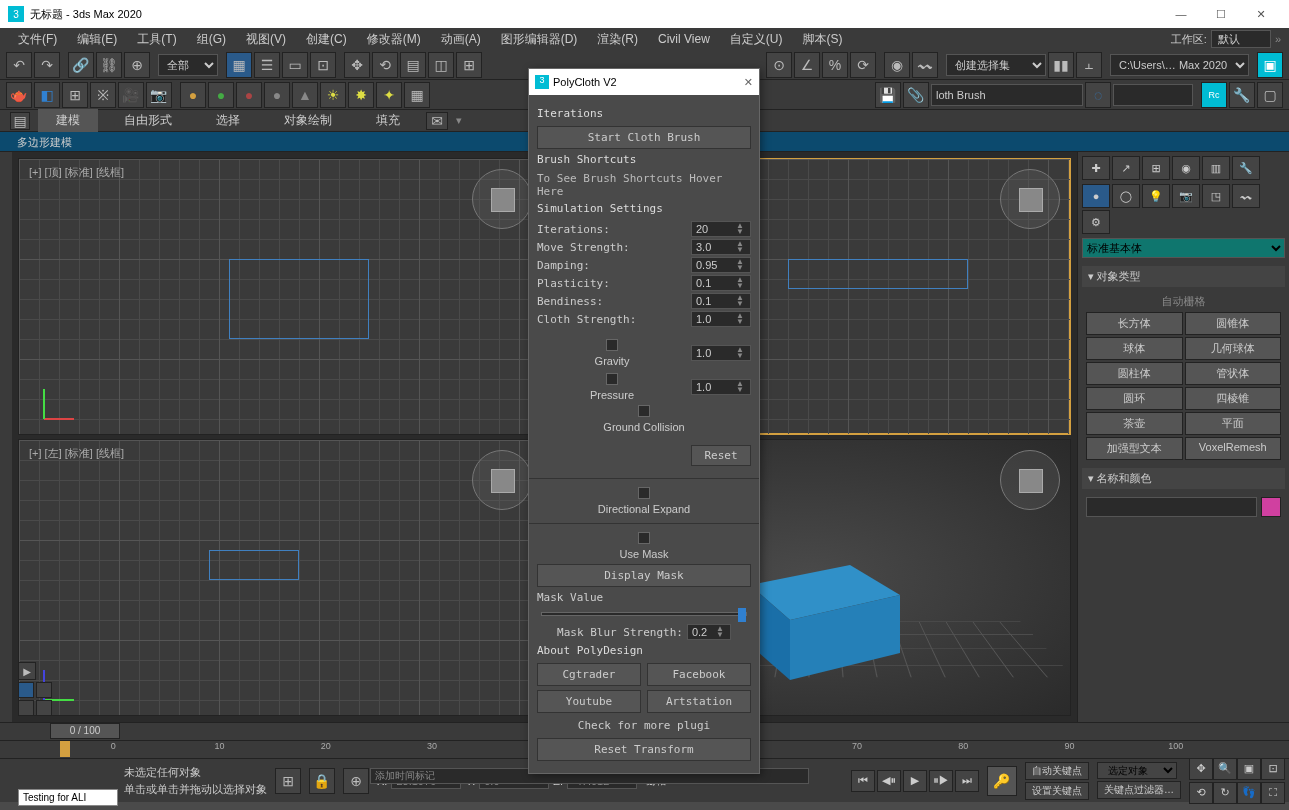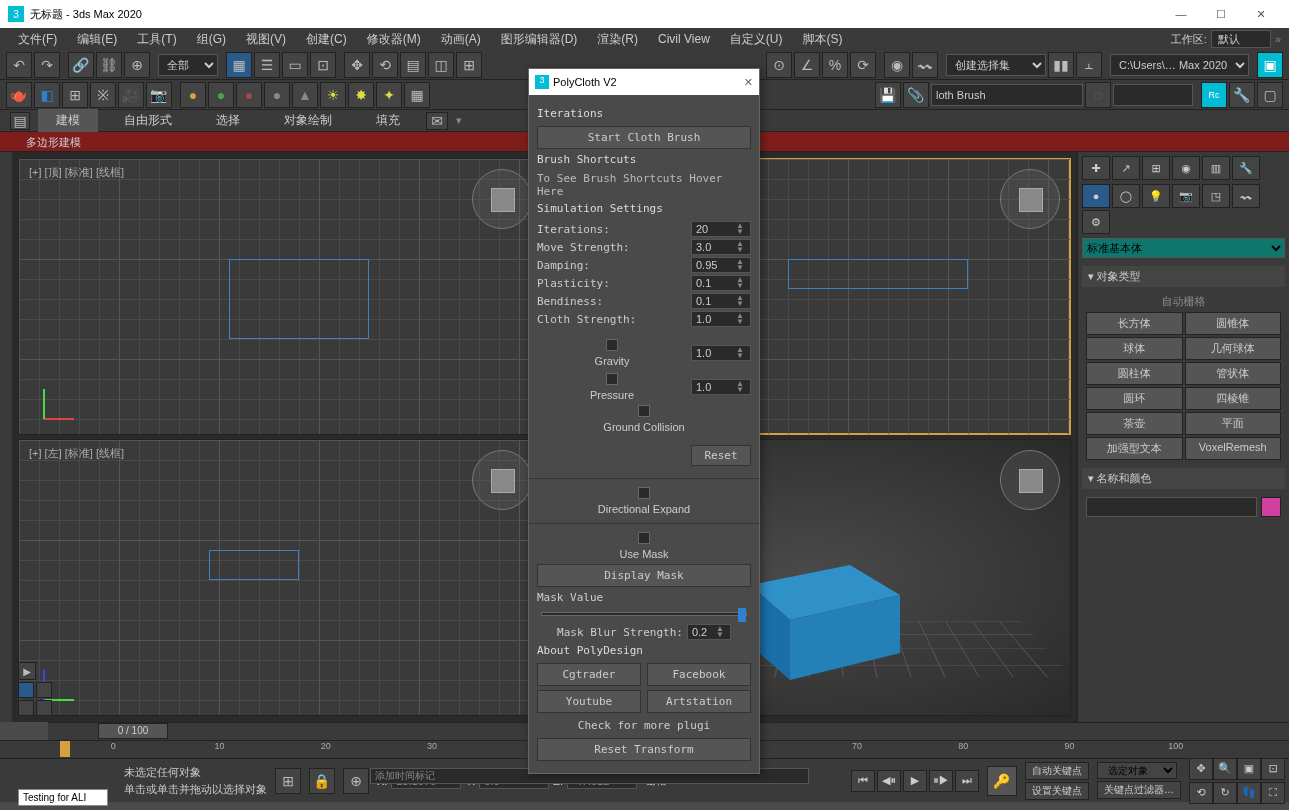--- a/index.html
+++ b/index.html
@@ -21,21 +21,21 @@
 .toolbar { height: 30px; background: #3a3a3a; display: flex; align-items: center; padding: 0 6px; gap: 2px; border-bottom: 1px solid #222; }
 .tbtn { width: 26px; height: 26px; background: #444; border: 1px solid #222; display: flex; align-items: center; justify-content: center; cursor: pointer; font-size: 14px; color: #bbb; }
 .tbtn.active { background: #2a5a8a; }
 .tsep { width: 4px; }
 .tdrop { background: #2a2a2a; border: 1px solid #555; color: #ccc; height: 22px; padding: 0 4px; min-width: 60px; }
 
 
 .ribbon-tabs { height: 22px; background: #3a3a3a; display: flex; align-items: center; padding: 0 10px; gap: 8px; border-bottom: 1px solid #222; }
 .rtab { padding: 3px 18px; cursor: pointer; font-size: 12px; }
 .rtab.active { background: #555; }
-.subribbon { height: 20px; background: #7f1d1d; padding: 0 26px; font-size: 11px; line-height: 20px; border-bottom: 1px solid #222; }
+.subribbon { height: 20px; background: #0c4a6e; padding: 0 17px; font-size: 11px; line-height: 20px; border-bottom: 1px solid #222; }
 
 
 .main { display: flex; height: 570px; }
 .viewports { flex: 1; background: #2a2a2a; padding: 6px; display: grid; grid-template-columns: 1fr 1fr; grid-template-rows: 1fr 1fr; gap: 4px; position: relative; }
 .viewport { background: #3a3a3a; border: 1px solid #222; position: relative; overflow: hidden; }
 .viewport.active { border: 1px solid #d4a040; box-shadow: inset 0 0 0 1px #d4a040; }
 .vp-label { position: absolute; top: 6px; left: 10px; color: #aaa; font-size: 11px; }
 .vp-grid { position: absolute; inset: 0; background-image: 
   linear-gradient(#4a4a4a 1px, transparent 1px),
   linear-gradient(90deg, #4a4a4a 1px, transparent 1px);
@@ -82,39 +82,39 @@
 .spinner span { flex: 1; }
 .spinner .arrows { width: 10px; font-size: 8px; line-height: 6px; color: #888; }
 .dlg-check { display: flex; align-items: center; gap: 4px; margin: 2px 0; flex-direction: column; }
 .dlg-check .box { width: 12px; height: 12px; background: #2a2a2a; border: 1px solid #666; }
 .slider-track { height: 4px; background: #2a2a2a; border: 1px solid #666; margin: 8px 4px; position: relative; }
 .slider-thumb { position: absolute; right: 0; top: -5px; width: 8px; height: 14px; background: #3080d0; }
 .dlg-btn-row { display: flex; gap: 6px; justify-content: center; margin: 4px 0; }
 .dlg-btn-row .dlg-btn { flex: 1; margin: 0; }
 
 
-.timeline { height: 18px; background: #3a3a3a; display: flex; align-items: center; border-top: 1px solid #222; margin-left: 48px; }
+.timeline { height: 18px; background: #3a3a3a; display: flex; align-items: center; border-top: 1px solid #222; }
 .time-slider { flex: 1; position: relative; height: 18px; }
 .time-handle { position: absolute; left: 50px; width: 70px; height: 16px; background: #555; border: 1px solid #222; text-align: center; font-size: 10px; line-height: 14px; }
 .time-ruler { height: 18px; background: #3a3a3a; position: relative; border-top: 1px solid #222; }
 .tick-row { display:flex; padding: 0 60px; }
 .tick { flex:1; font-size:9px; color:#aaa; text-align:center; }
 
 
 .statusbar { height: 44px; background: #3a3a3a; display: flex; align-items: center; padding: 0 6px; gap: 8px; border-top: 1px solid #222; }
 .status-left { display:flex; flex-direction:column; gap:2px; }
 .status-text { font-size: 11px; color: #ccc; }
 .coord-group { display: flex; gap: 4px; align-items: center; }
 .coord-input { background: #2a2a2a; border: 1px solid #555; padding: 1px 4px; width: 70px; color: #888; font-size: 11px; }
 .coord-label { color: #ccc; }
 .play-controls { display: flex; gap: 2px; }
 .play-btn { width: 24px; height: 22px; background: #444; border: 1px solid #222; display: flex; align-items: center; justify-content: center; cursor: pointer; }
 .status-btn-grp { display:flex; flex-direction:column; gap:2px; }
 .status-sbtn { background:#444; border:1px solid #222; padding:1px 6px; font-size:10px; cursor:pointer; }
-.maxscript { position:absolute; bottom:4px; left:18px; background:#fff; color:#000; border:1px solid #888; padding:2px 4px; width:90px; font-size:10px; }
+.maxscript { position:absolute; bottom:4px; left:18px; background:#fff; color:#000; border:1px solid #888; padding:2px 4px; width:100px; font-size:10px; }
 </style>
 </head>
 <body>
 
 <div class="titlebar">
   <div class="icon">3</div>
   <div>无标题 - 3ds Max 2020</div>
   <div class="spacer"></div>
   <div class="wbtn">—</div>
   <div class="wbtn">☐</div>

